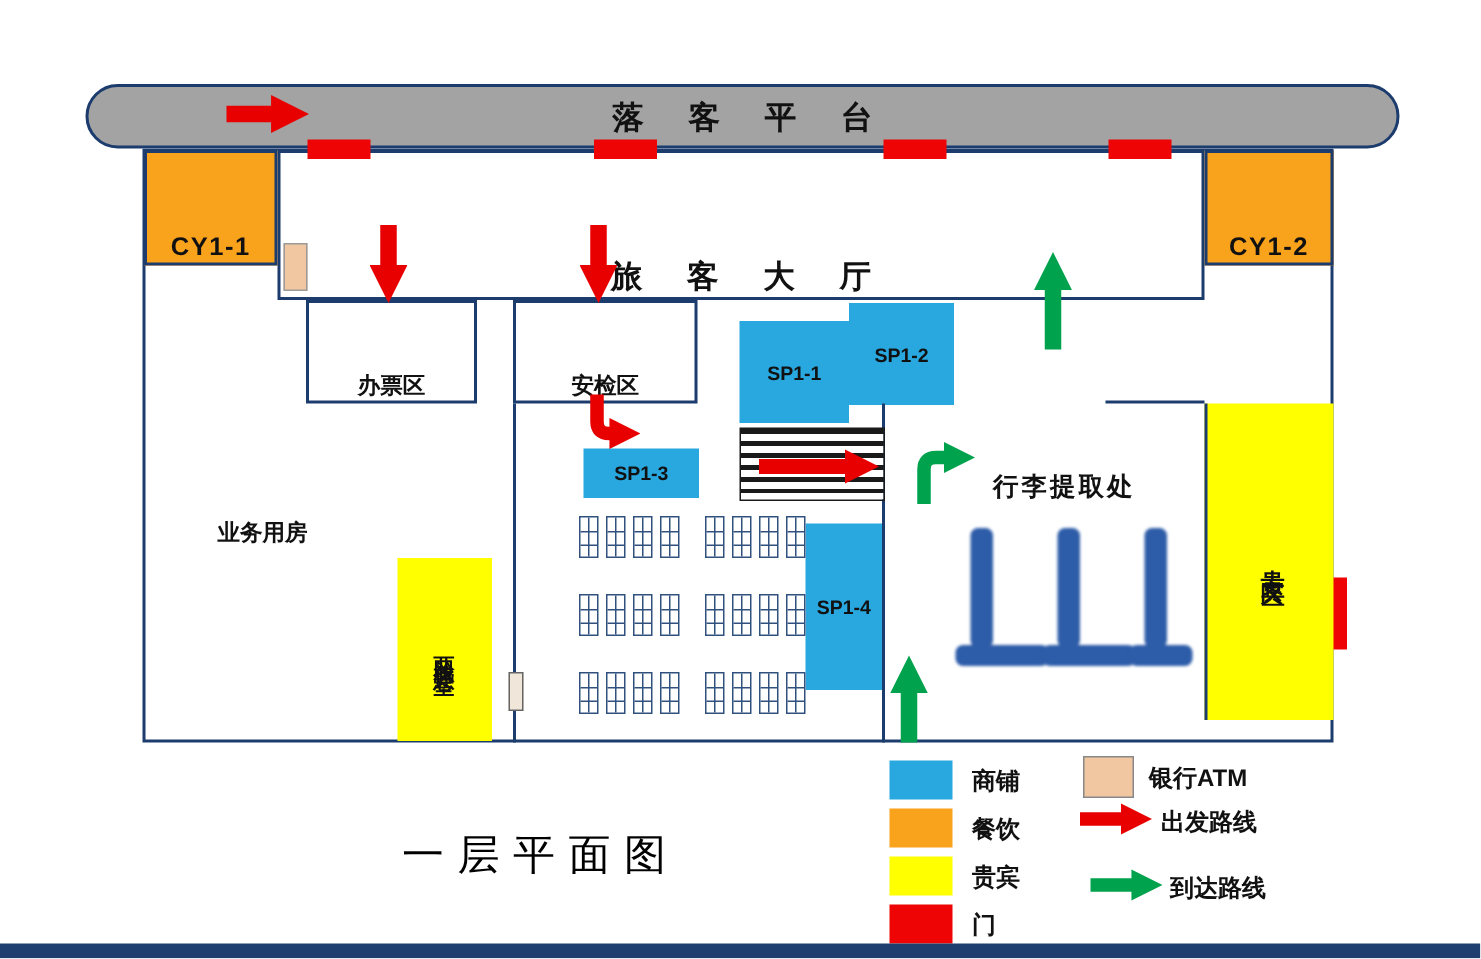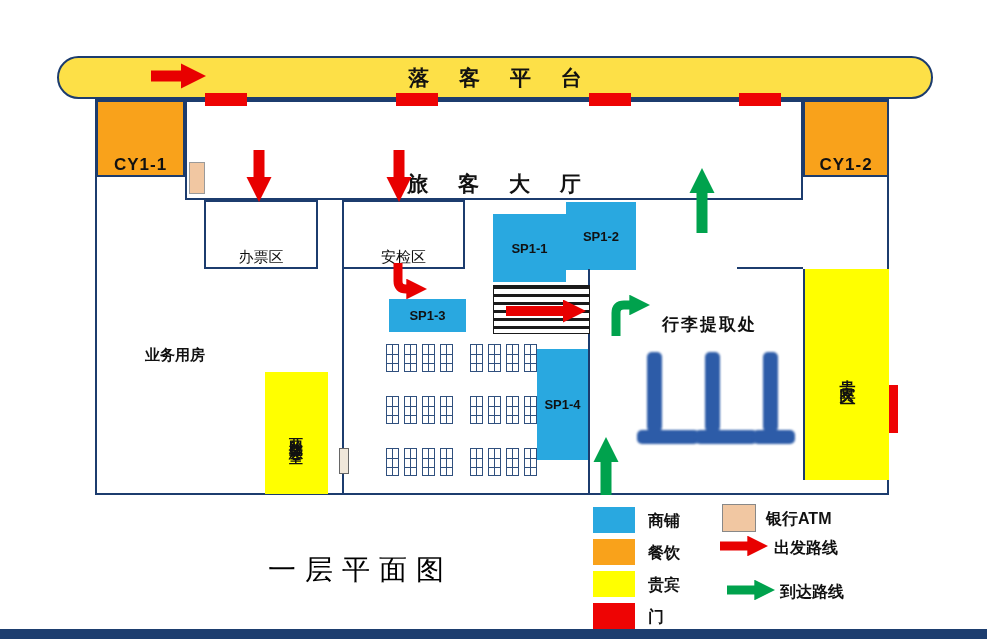--- a/index.html
+++ b/index.html
@@ -5,31 +5,31 @@
   * { margin:0; padding:0; box-sizing:border-box; }
   html,body { background:#ffffff; }
   body { font-family:"Liberation Sans","DejaVu Sans",sans-serif; }
   #canvas { position:relative; width:987px; height:639px; background:#fff; overflow:hidden; }
 
   .abs { position:absolute; }
 
   
   .platform {
     left:57px; top:56px; width:876px; height:43px;
-    background:#fde047; border:2px solid #1c3c6e; border-radius:22px;
+    background:#a3a3a3; border:2px solid #1c3c6e; border-radius:22px;
     display:flex; align-items:center; justify-content:center;
   }
   .platform .lbl { font-size:21px; font-weight:bold; letter-spacing:12px; color:#111; text-indent:12px; }
 
   
   .shell { left:95px; top:99px; width:794px; height:396px; background:#fff; border:2.5px solid #1c3c6e; }
 
   .room { position:absolute; border:2px solid #1c3c6e; background:#fff;
           display:flex; align-items:flex-end; justify-content:center; }
-  .room .lbl { font-size:15px; font-weight:400; color:#111; }
+  .room .lbl { font-size:15px; font-weight:700; color:#111; }
 
   .hall { left:185px; top:100px; width:618px; height:100px; }
   .hall .lbl { font-size:21px; font-weight:bold; letter-spacing:12px; text-indent:12px; margin-top:18px; }
 
   .cy { background:#f9a21b; }
   .cy .lbl { font-size:17px; font-weight:600; letter-spacing:1px; }
   .cy11 { left:96px;  top:100px; width:89px; height:77px; }
   .cy12 { left:803px; top:100px; width:86px; height:77px; }
 
   .ticketing { left:204px; top:200px; width:114px; height:69px; }

